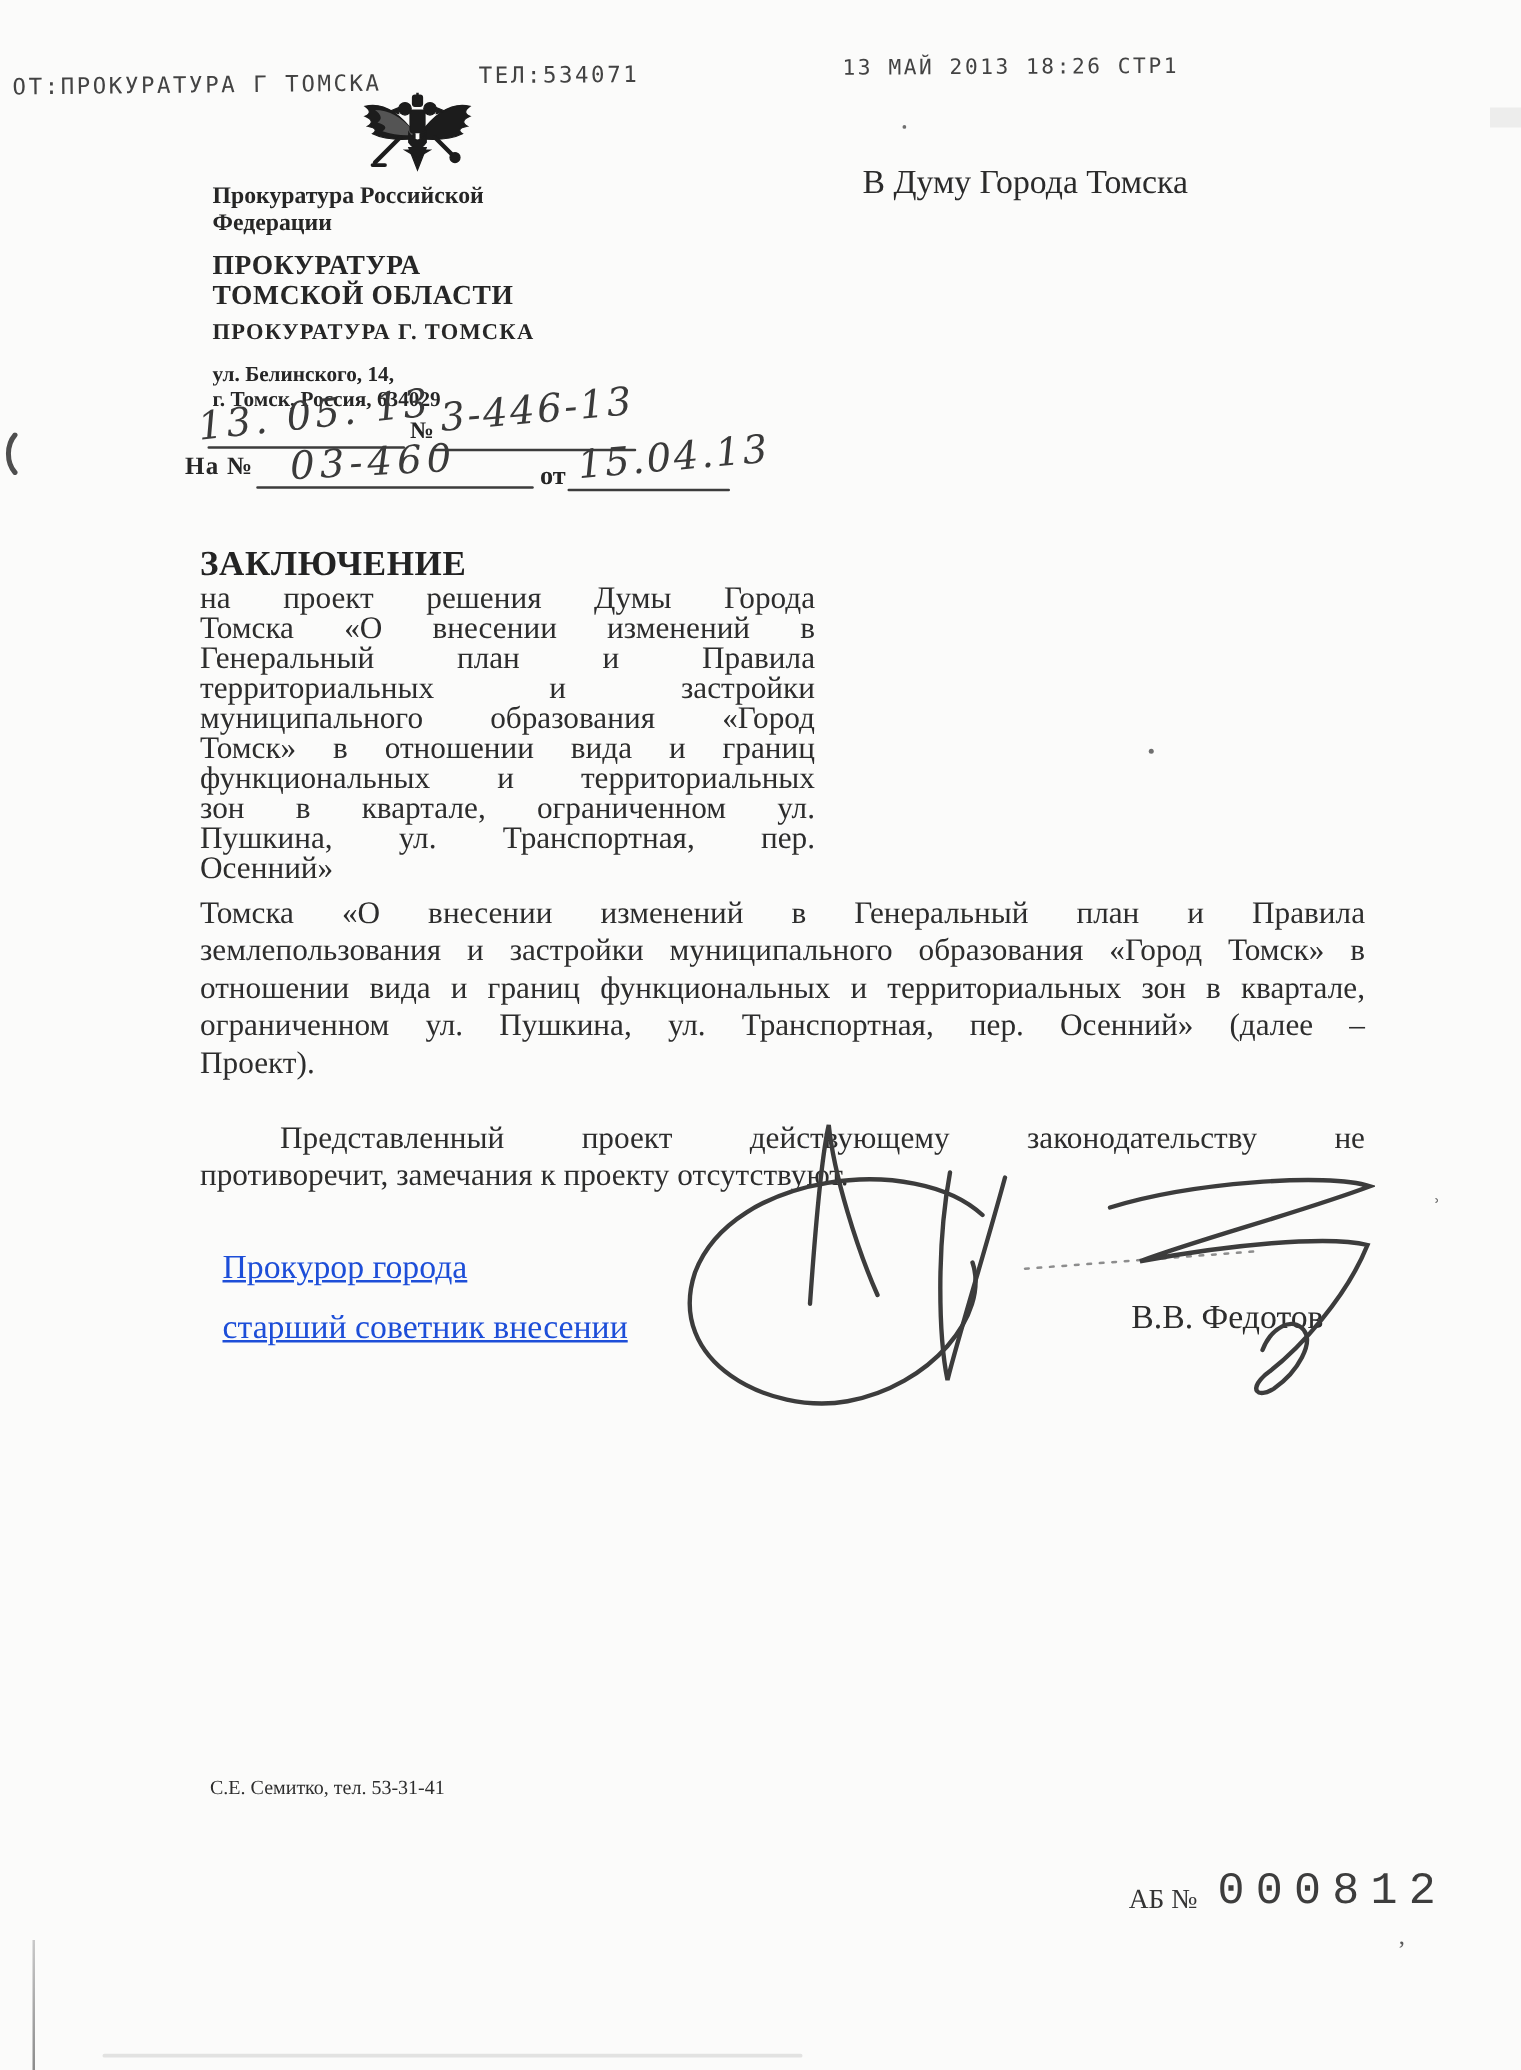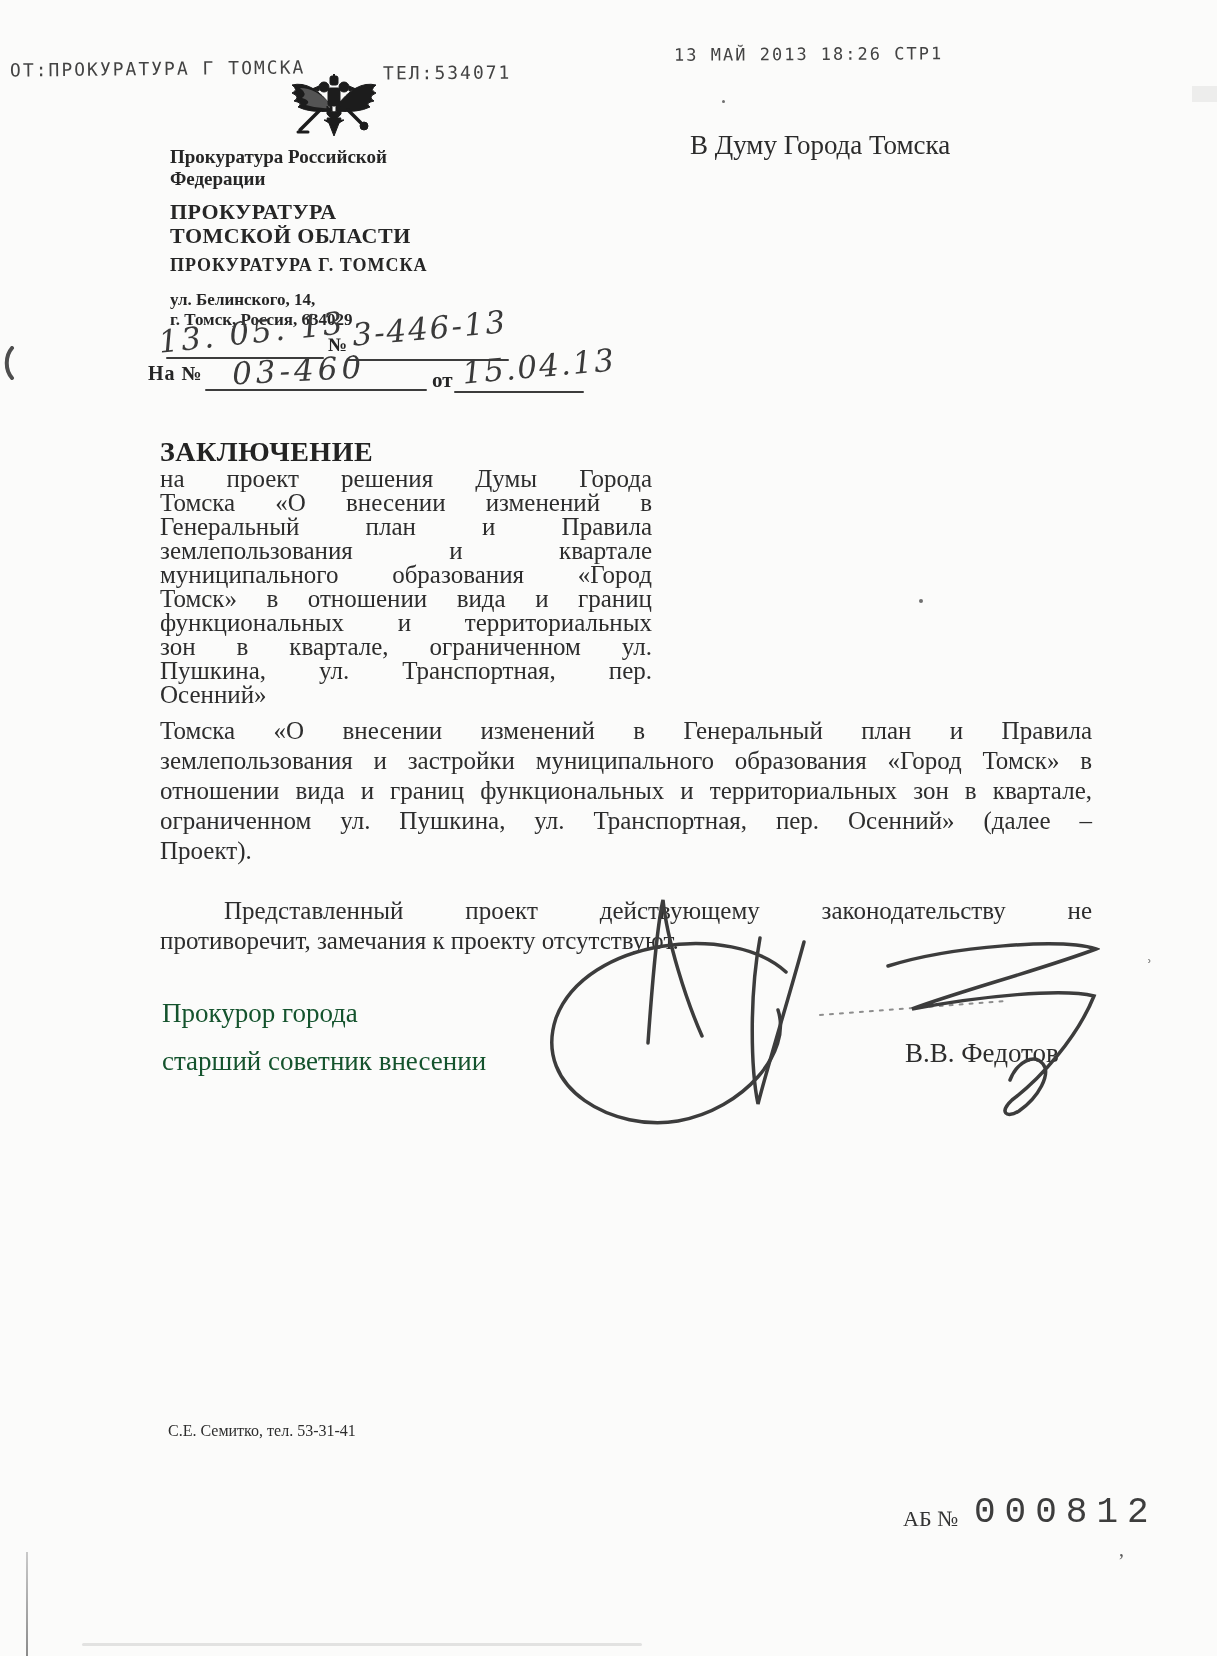--- a/index.html
+++ b/index.html
@@ -15,21 +15,21 @@
   .abs{position:absolute;}
 
   
   .fax{
     font-family:"DejaVu Sans Mono", monospace;
     color:#434343;
     letter-spacing:2px;
     white-space:nowrap;
   }
   .fax-from{left:10px;top:58px;font-size:18px;transform:rotate(-0.6deg);}
-  .fax-tel{left:383px;top:50px;font-size:18px;transform:rotate(-0.4deg);margin-top:12px;}
+  .fax-tel{left:383px;top:50px;font-size:18px;transform:rotate(-0.4deg);}
   .fax-dt{left:674px;top:44px;font-size:17px;transform:rotate(-0.3deg);}
 
   
   .lh{left:170px;width:322px;font-weight:bold;color:#262626;white-space:pre-line;}
   .lh1{top:146px;font-size:19px;line-height:22px;}
   .lh2{top:200px;font-size:22px;line-height:24px;letter-spacing:0.5px;}
   .lh3{top:255px;font-size:18px;letter-spacing:1px;}
   .lh4{top:290px;font-size:17px;line-height:20px;}
 
   
@@ -60,21 +60,21 @@
   
   .para{left:160px;width:932px;font-size:25px;color:#2d2d2d;}
   .para .tline{line-height:30px;}
   .para1{top:716px;}
   .para2{top:896px;}
   .tline{text-align:justify;text-align-last:justify;white-space:normal;}
   .tline.last{text-align-last:left;}
   .tline.indent{text-indent:64px;}
 
   
-  .sig-pos{left:162px;font-size:27px;color:#14532d;white-space:nowrap;}
+  .sig-pos{left:178px;font-size:27px;color:#1d4ed8;white-space:nowrap;text-decoration:underline;}
   .sig-pos1{top:998px;}
   .sig-pos2{top:1046px;}
   .sig-name{left:905px;top:1038px;font-size:27px;color:#2d2d2d;white-space:nowrap;}
   .sig-svg{left:520px;top:878px;}
 
   
   .contact{left:168px;top:1422px;font-size:16px;color:#2d2d2d;white-space:nowrap;}
   .form-series{left:903px;top:1506px;font-size:22px;color:#343434;white-space:nowrap;}
   .form-number{
     left:974px;top:1492px;font-size:36px;letter-spacing:9px;
@@ -149,21 +149,21 @@
   <div class="abs uline" style="left:205px;top:389px;width:222px;"></div>
   <div class="abs uline" style="left:454px;top:391px;width:130px;"></div>
 
   <div class="abs addressee">В Думу Города Томска</div>
 
   <div class="abs title">ЗАКЛЮЧЕНИЕ</div>
   <div class="abs subject">
       <div class="tline">на проект решения Думы Города</div>
       <div class="tline">Томска «О внесении изменений в</div>
       <div class="tline">Генеральный план и Правила</div>
-      <div class="tline">землепользования и квартале</div>
+      <div class="tline">территориальных и застройки</div>
       <div class="tline">муниципального образования «Город</div>
       <div class="tline">Томск» в отношении вида и границ</div>
       <div class="tline">функциональных и территориальных</div>
       <div class="tline">зон в квартале, ограниченном ул.</div>
       <div class="tline">Пушкина, ул. Транспортная, пер.</div>
       <div class="tline last">Осенний»</div>
     </div>
 
   <div class="abs para para1">
       <div class="tline">Томска «О внесении изменений в Генеральный план и Правила</div>

